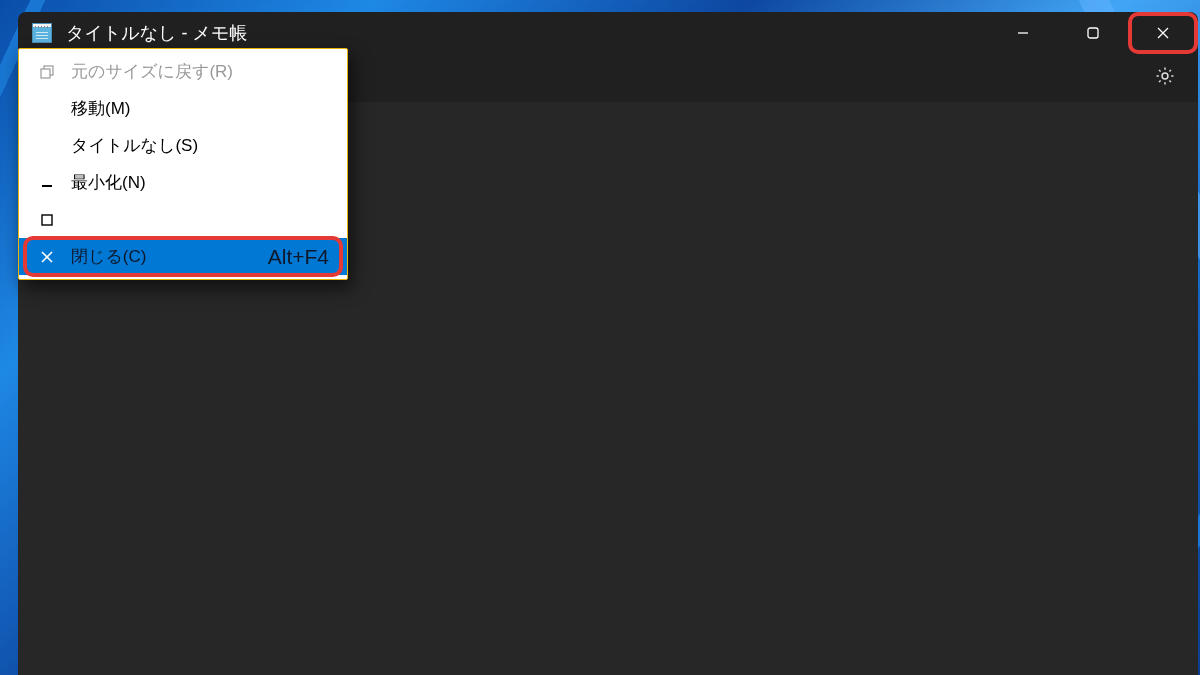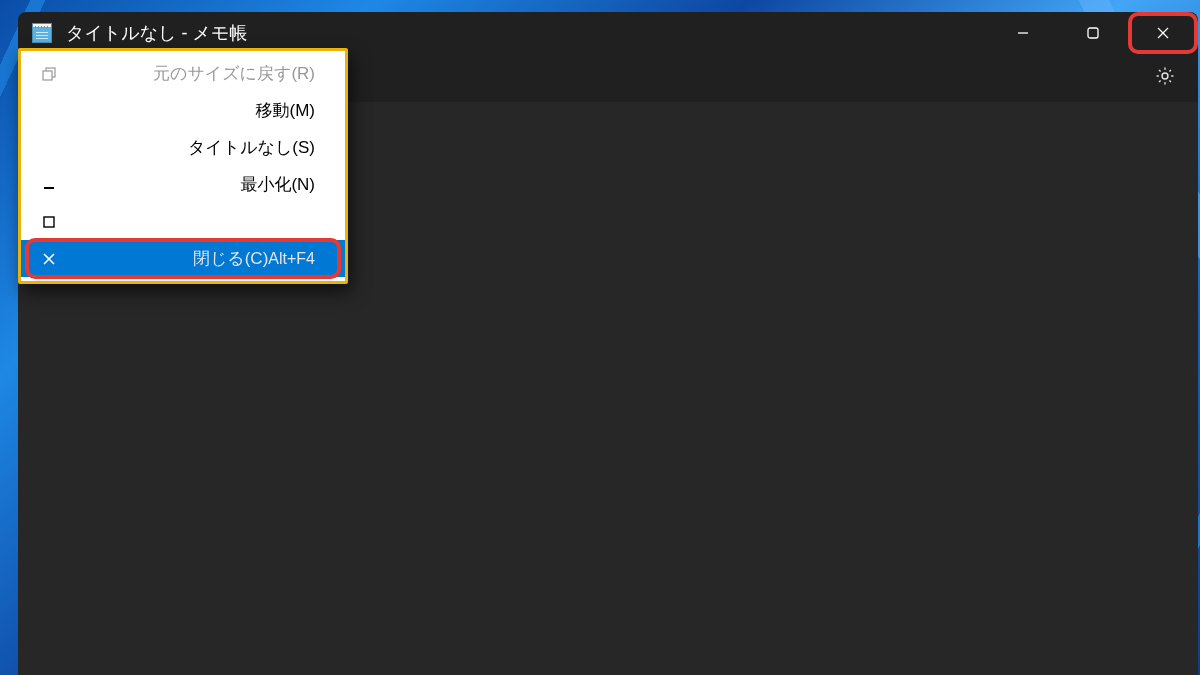--- a/index.html
+++ b/index.html
@@ -24,21 +24,20 @@
   left: 18px;
   top: 12px;
   right: 2px;
   bottom: 0;
   background: #202020;
   border-radius: 8px 8px 0 0;
   display: flex;
   flex-direction: column;
   color: #fff;
   overflow: visible;
-  text-align: right;
 }
 .titlebar {
   height: 42px;
   display: flex;
   align-items: center;
   padding-left: 14px;
 }
 .app-icon {
   width: 20px;
   height: 20px;
@@ -87,21 +86,21 @@
 .content {
   flex: 1;
   background: #272727;
 }
 .sys-menu {
   position: absolute;
   left: 0px;
   top: 36px;
   width: 330px;
   background: #fff;
-  border: 3px solid #eab308;
+  border: 1px solid #eab308;
   border-radius: 2px;
   box-shadow: 4px 8px 18px rgba(0,0,0,0.6);
   color: #000;
   padding: 4px 0;
 }
 .menu-item {
   display: flex;
   align-items: center;
   height: 37px;
   font-size: 17px;
@@ -110,26 +109,26 @@
 }
 .mi-icon {
   width: 28px;
   display: flex;
   align-items: center;
   justify-content: center;
   margin-right: 10px;
   color: #000;
 }
 .mi-label { flex: 1; }
-.mi-shortcut { font-size: 16px; margin-right: 16px; }
+.mi-shortcut { font-size: 21px; margin-right: 4px; }
 .menu-item.disabled { color: #989898; }
 .menu-item.disabled .mi-icon { color: #989898; }
 .menu-item.selected {
   background: #0078d4;
-  color: #e5e5e5;
+  color: #0f172a;
 }
 .menu-item.selected .mi-icon { color: #fff; }
 .menu-item-ring {
   position: absolute;
   inset: -2px 4px -2px 4px;
   border: 4px solid #e53935;
   border-radius: 10px;
   pointer-events: none;
 }
 </style>

